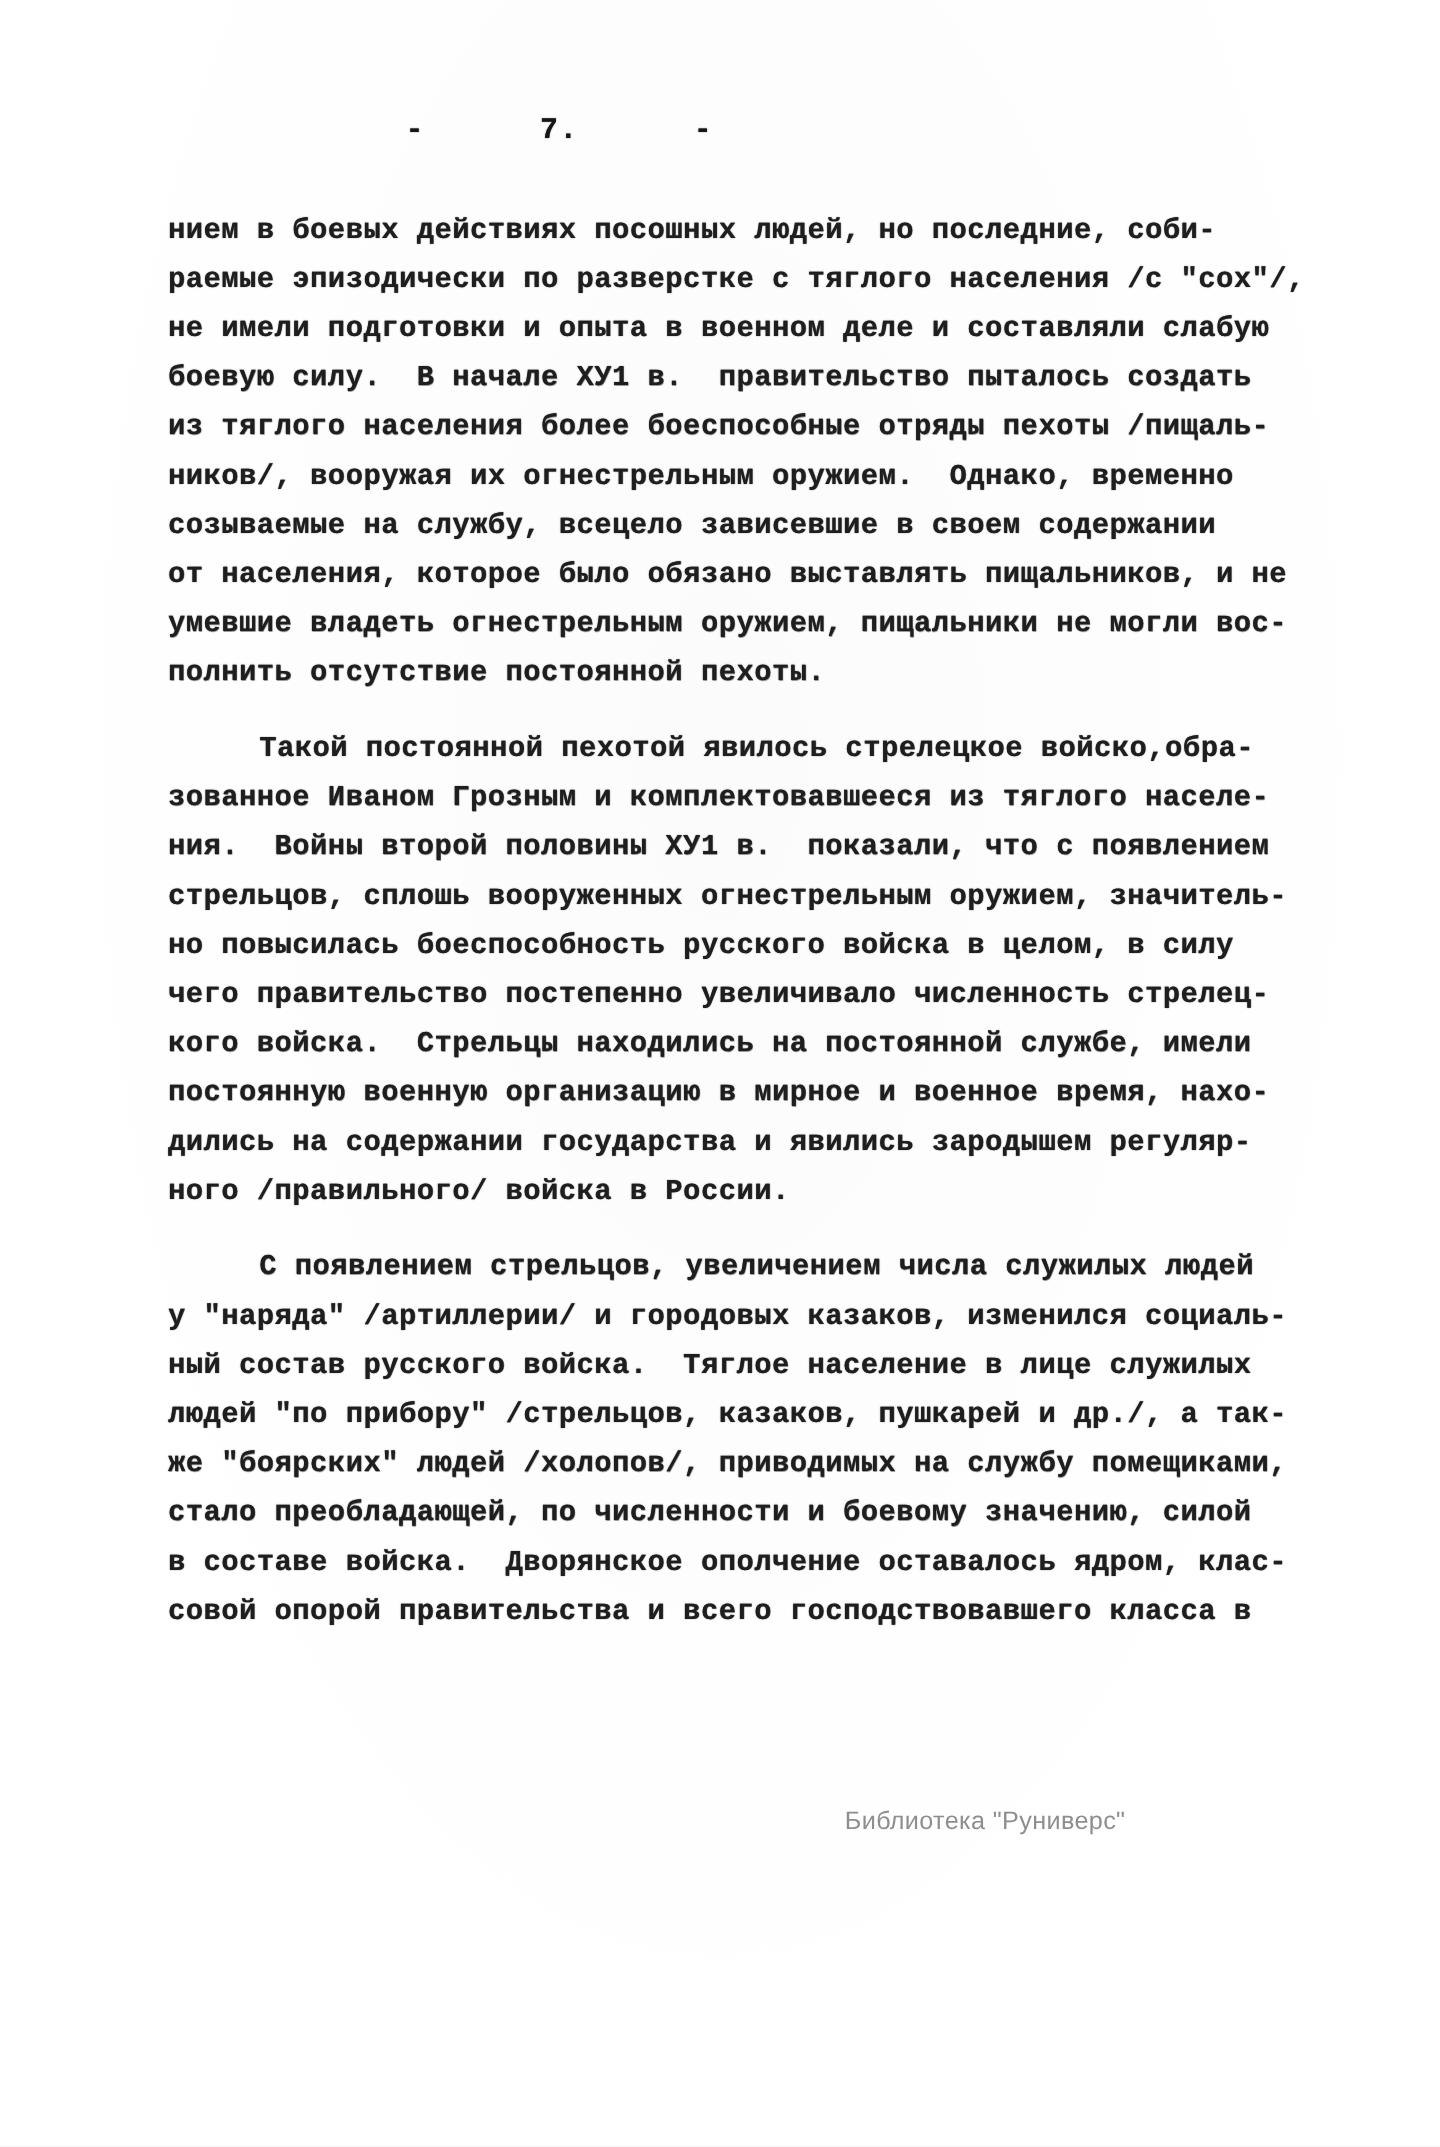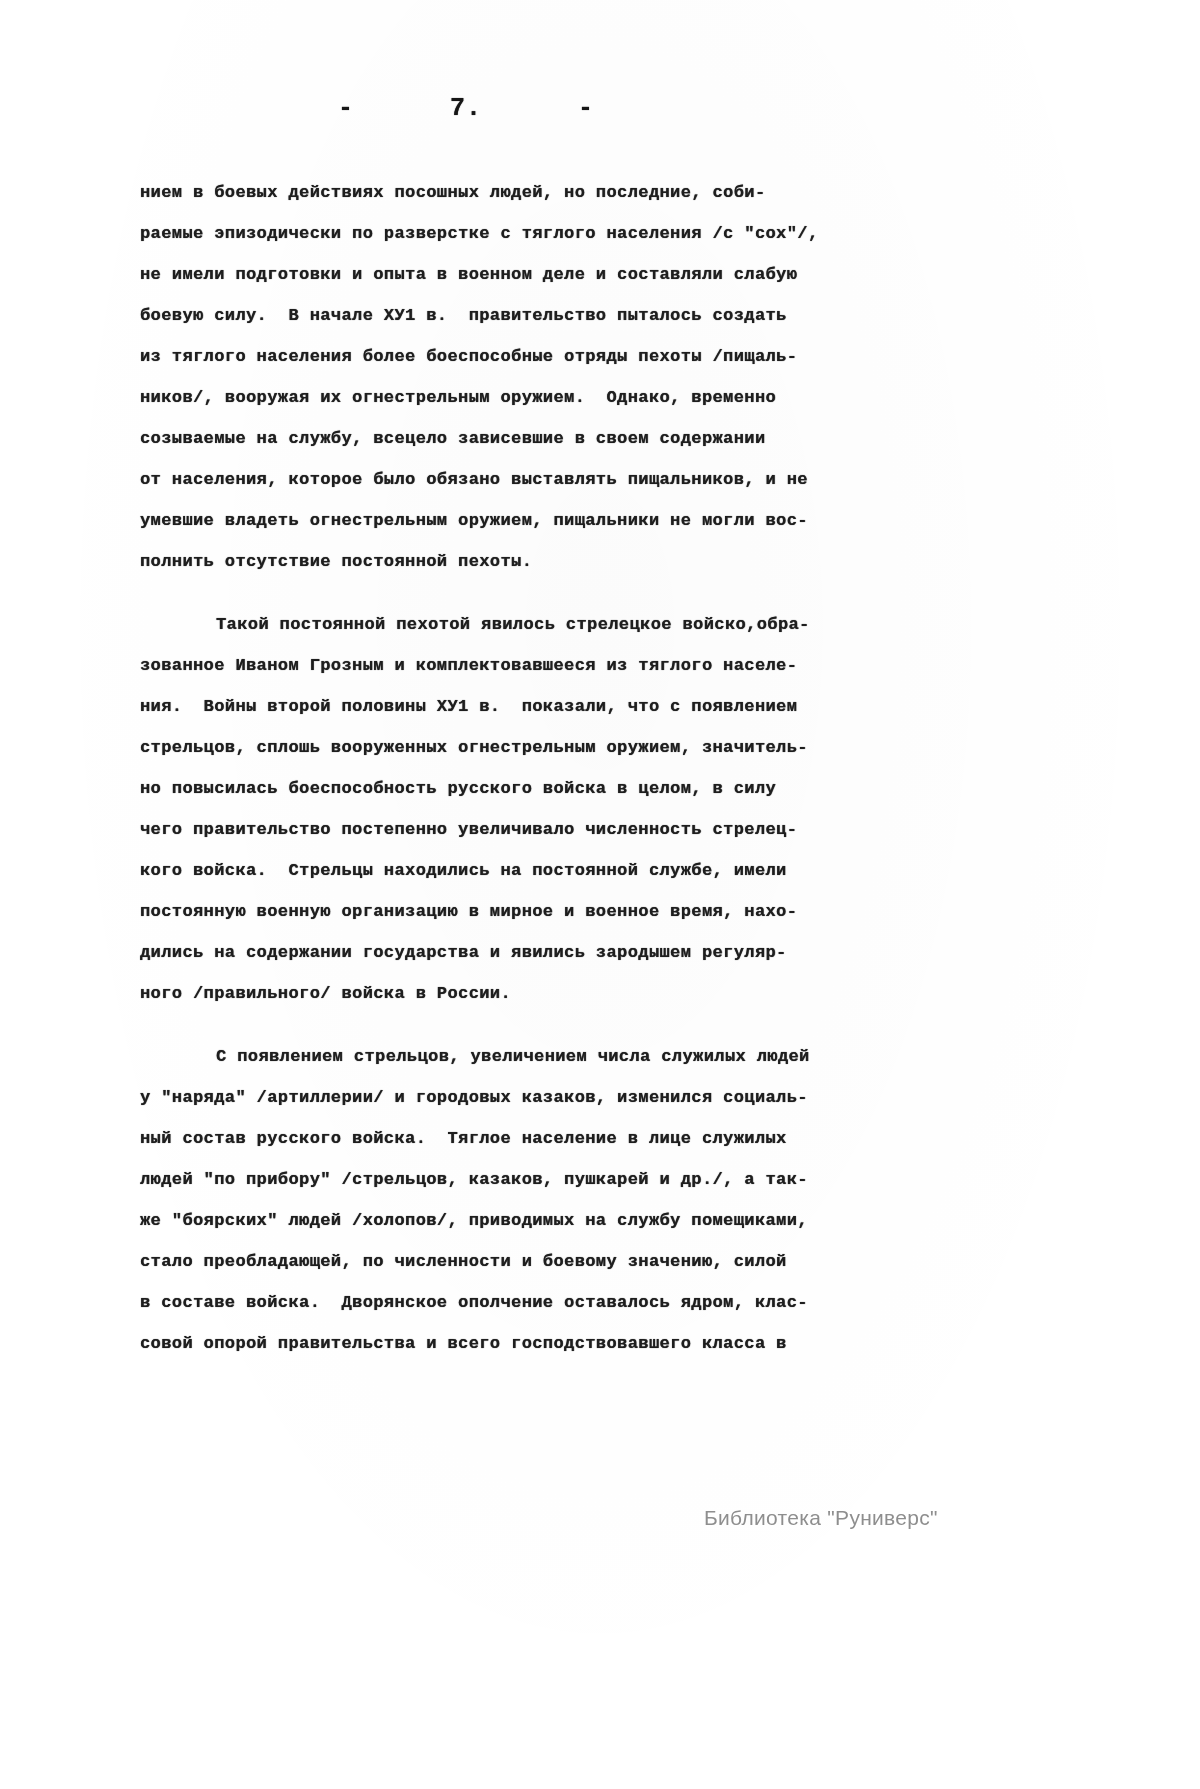--- a/index.html
+++ b/index.html
@@ -35,21 +35,21 @@
     text-shadow: 0 0 1px rgba(0,0,0,0.75);
   }
   .text-block {
     position: absolute;
     top: 172px;
     left: 140px;
     width: 920px;
   }
   .para {
     margin: 0 0 22px 0;
-    font-size: 17px;
+    font-size: 24px;
     line-height: 41px;
     font-weight: 700;
     letter-spacing: 0.4px;
     white-space: pre;
     color: #1e1e1e;
     text-shadow: 0 0 1px rgba(10,10,10,0.7), 0.4px 0.4px 0 rgba(20,20,20,0.35);
   }
   .para.indent {
     text-indent: 76px;
   }

